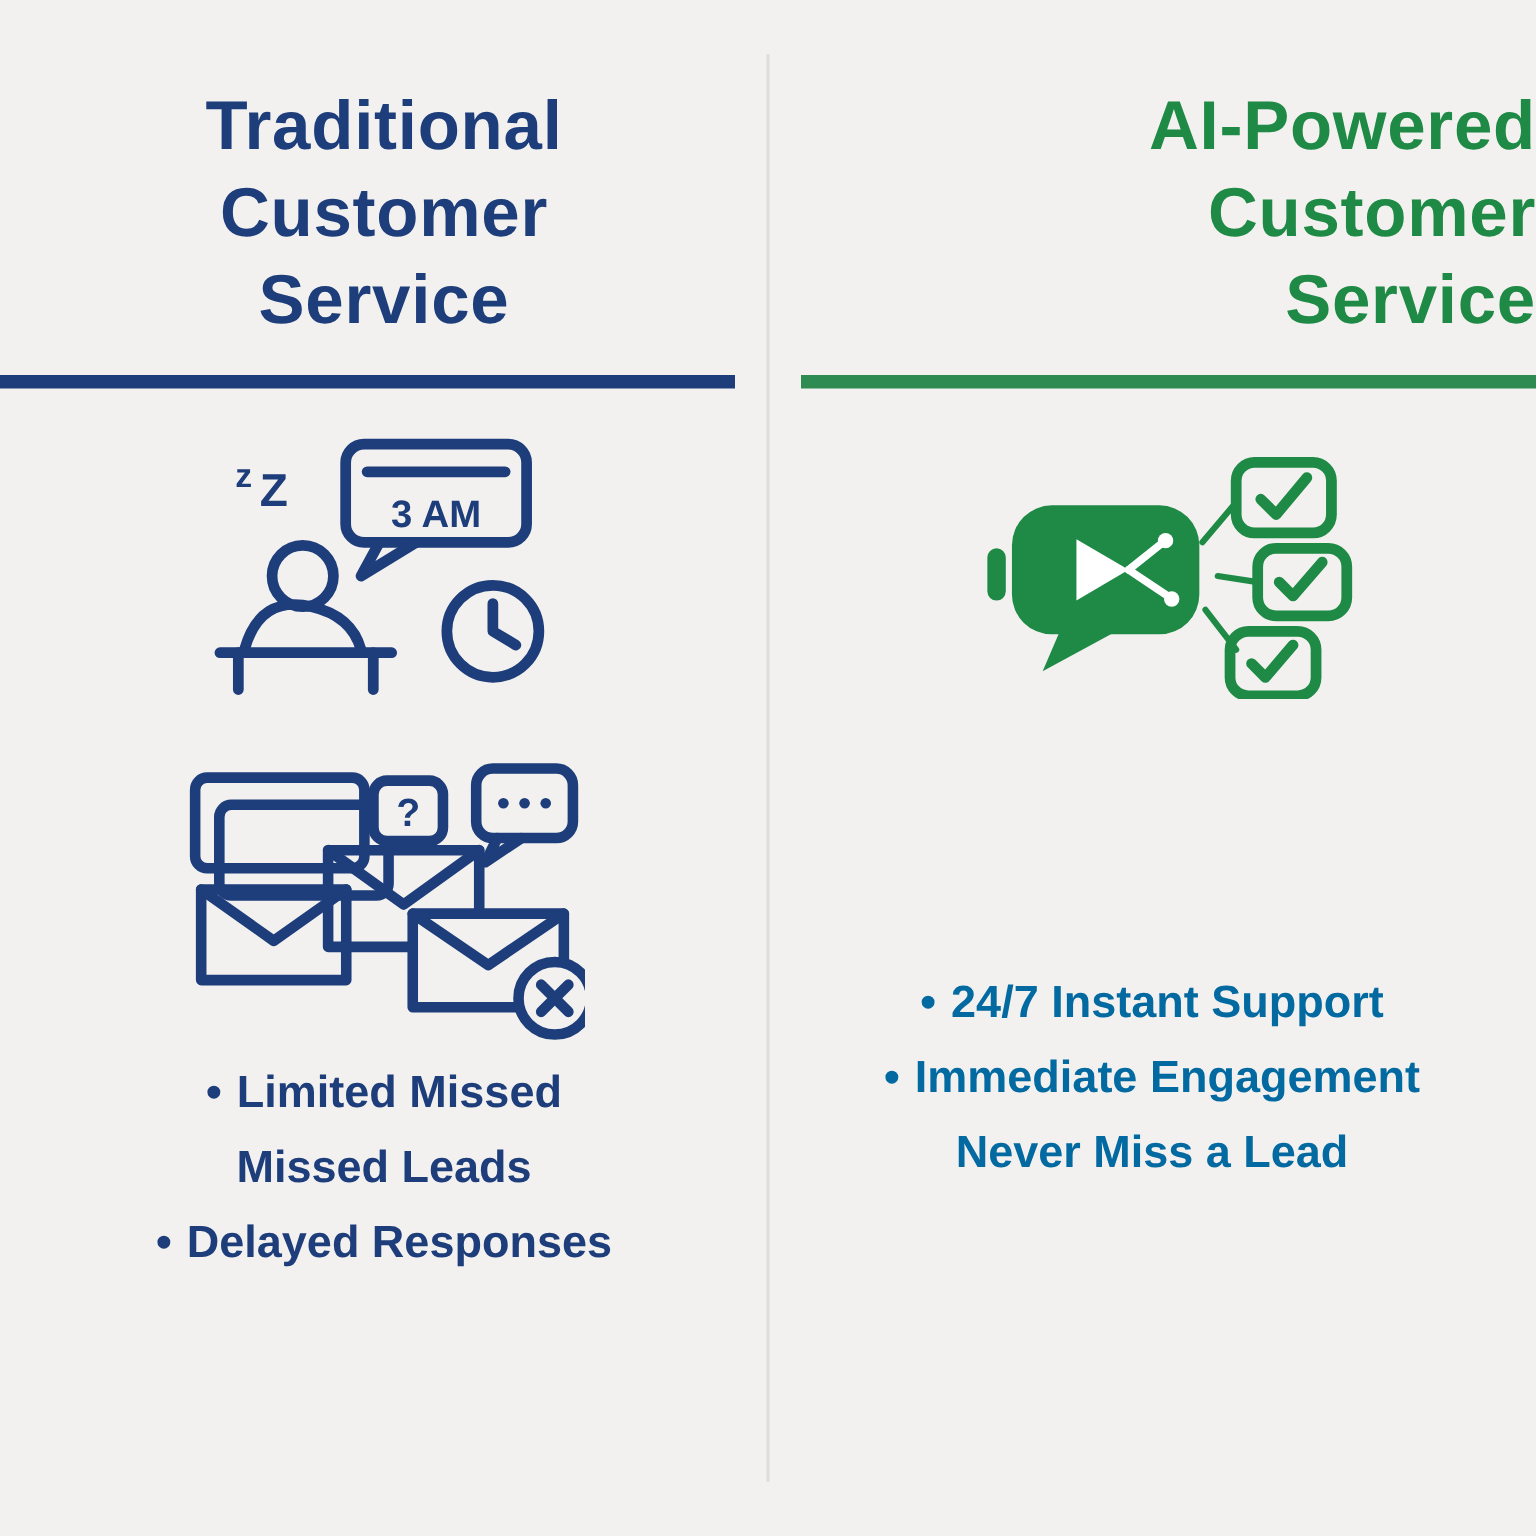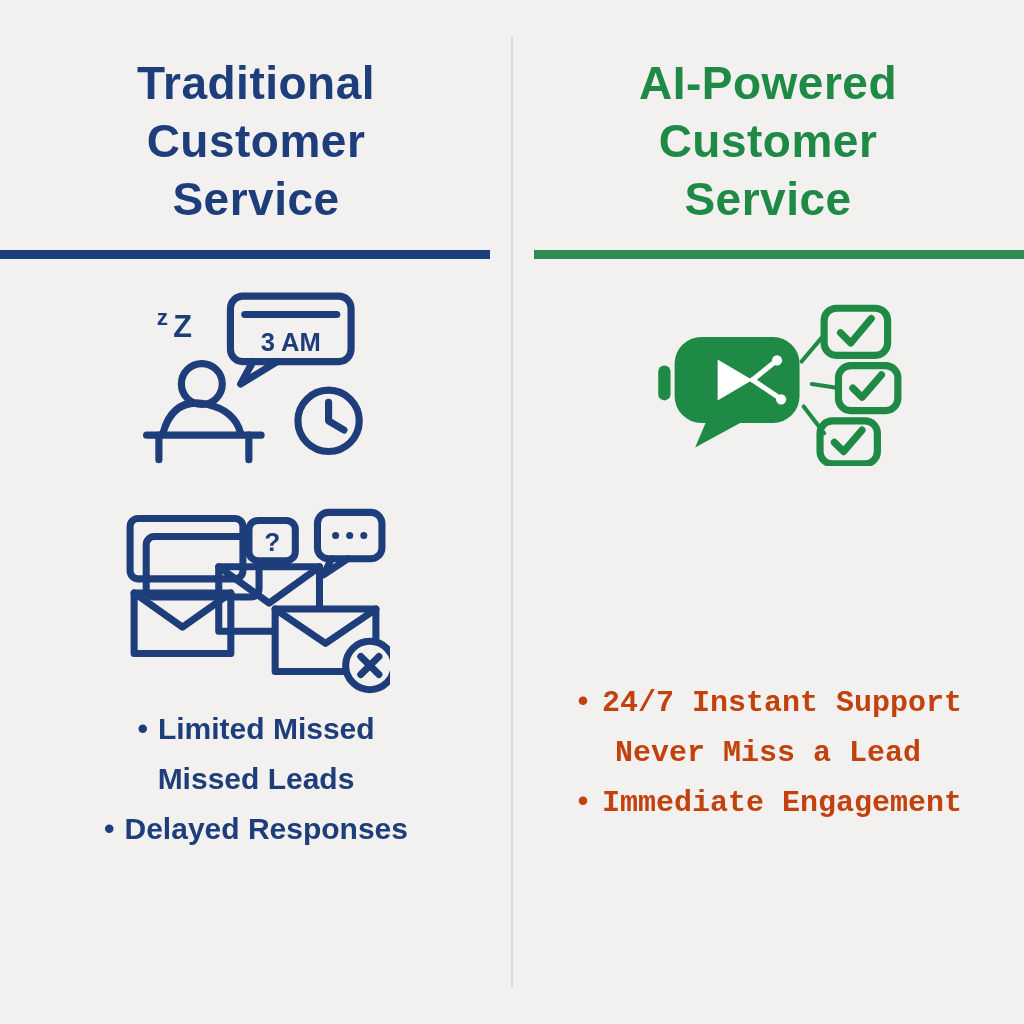--- a/index.html
+++ b/index.html
@@ -16,31 +16,31 @@
   }
   .col{position:absolute;top:0;width:512px;height:1024px;}
   .col-left{left:0;}
   .col-right{left:512px;}
   .title{
     position:absolute;top:54px;left:0;width:100%;
     text-align:center;font-weight:bold;font-size:46px;line-height:58px;
     letter-spacing:0.5px;
   }
   .title-left{color:#1e3d7b;}
-  .title-right{color:#1e8a45;}
+  .title-right{color:#1e8a45;text-align:right;}
   .accent-bar{position:absolute;top:250px;height:9px;}
   .bar-left{left:0;width:490px;background:#1e3d7b;}
   .bar-right{left:22px;width:490px;background:#2e8b52;}
   .icon-box{position:absolute;}
   .bullets{
     position:absolute;left:0;width:100%;
     text-align:center;font-weight:bold;font-size:30px;line-height:50px;
   }
   .bullets-left{top:704px;color:#1e3d7b;}
-  .bullets-right{top:678px;color:#c2410c;font-family:Liberation Mono, monospace;}
+  .bullets-right{top:644px;color:#0369a1;}
   .bullet-line .marker{margin-right:10px;}
   svg text{font-family:"Liberation Sans", sans-serif;font-weight:bold;}
 </style>
 </head>
 <body>
 
 <div class="page">
 
   <div class="center-divider"></div>
 
@@ -150,22 +150,22 @@
         <rect x="168" y="116" width="56" height="42" rx="12"></rect>
         <polyline points="182,137 191,146 209,125"></polyline>
       </svg>
     </div>
 
     <div class="bullets bullets-right">
       <div class="bullet-line">
         <span class="marker">•</span><span>24/7 Instant Support</span>
       </div>
       <div class="bullet-line">
-        <span>Never Miss a Lead</span>
+        <span class="marker">•</span><span>Immediate Engagement</span>
       </div>
       <div class="bullet-line">
-        <span class="marker">•</span><span>Immediate Engagement</span>
+        <span>Never Miss a Lead</span>
       </div>
     </div>
 
   </div>
 
 </div>
 
 </body></html>

